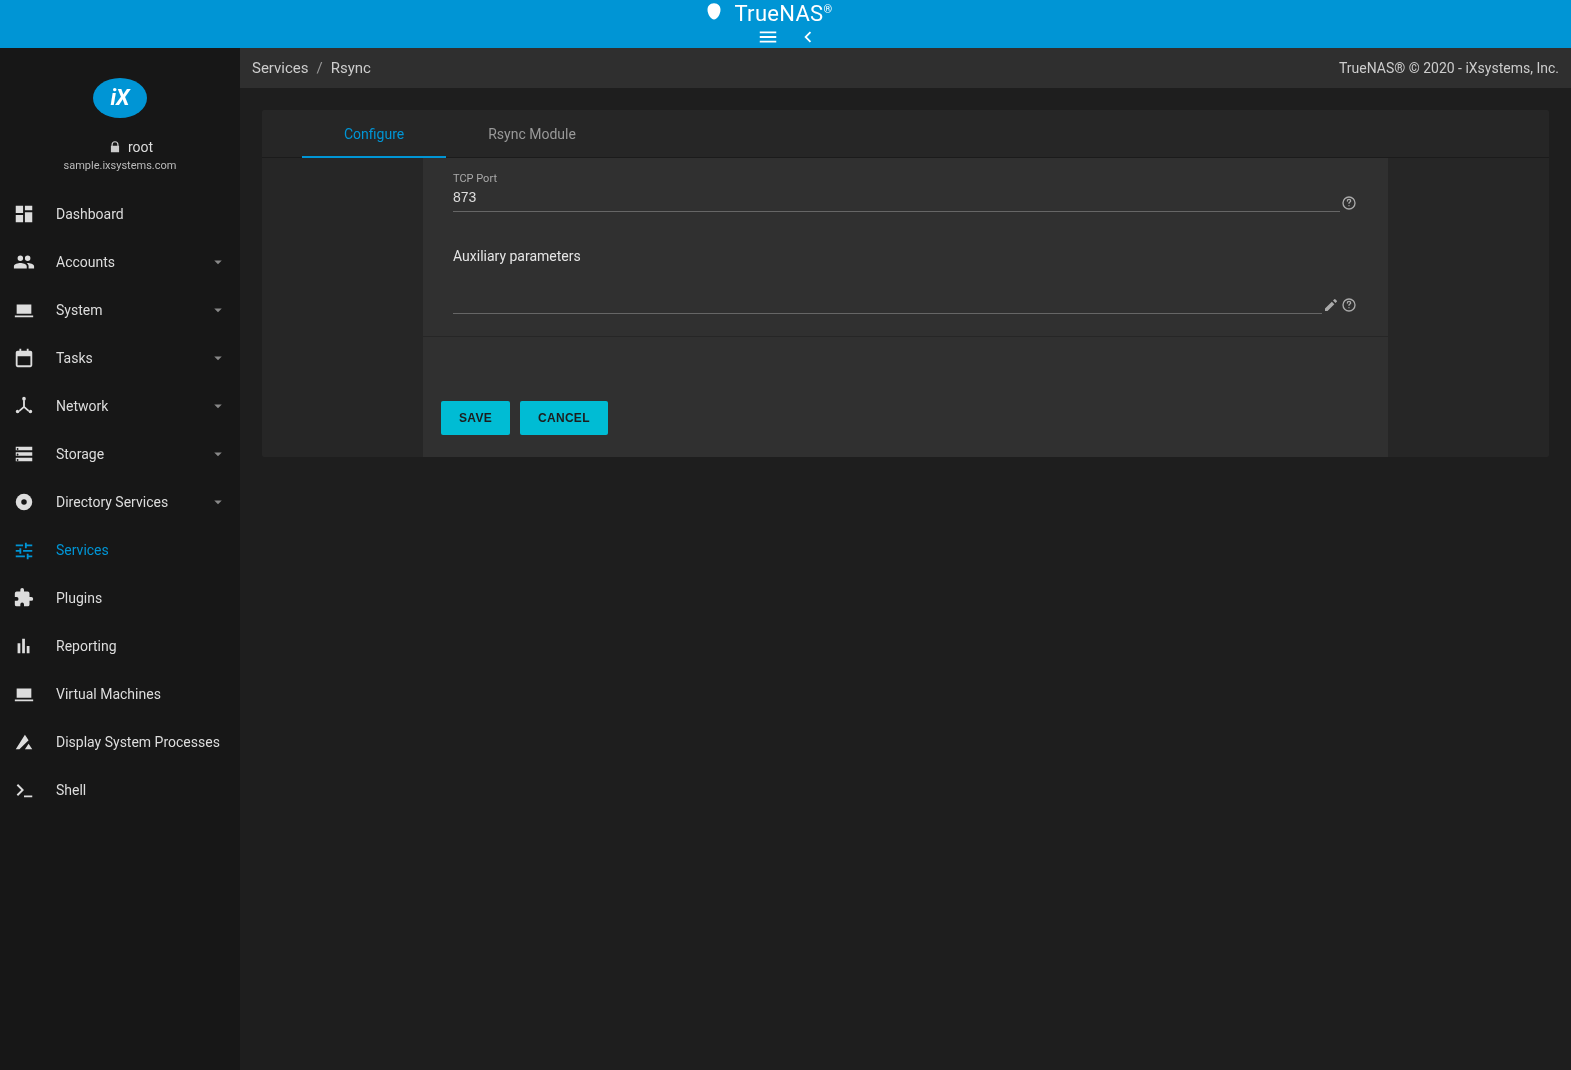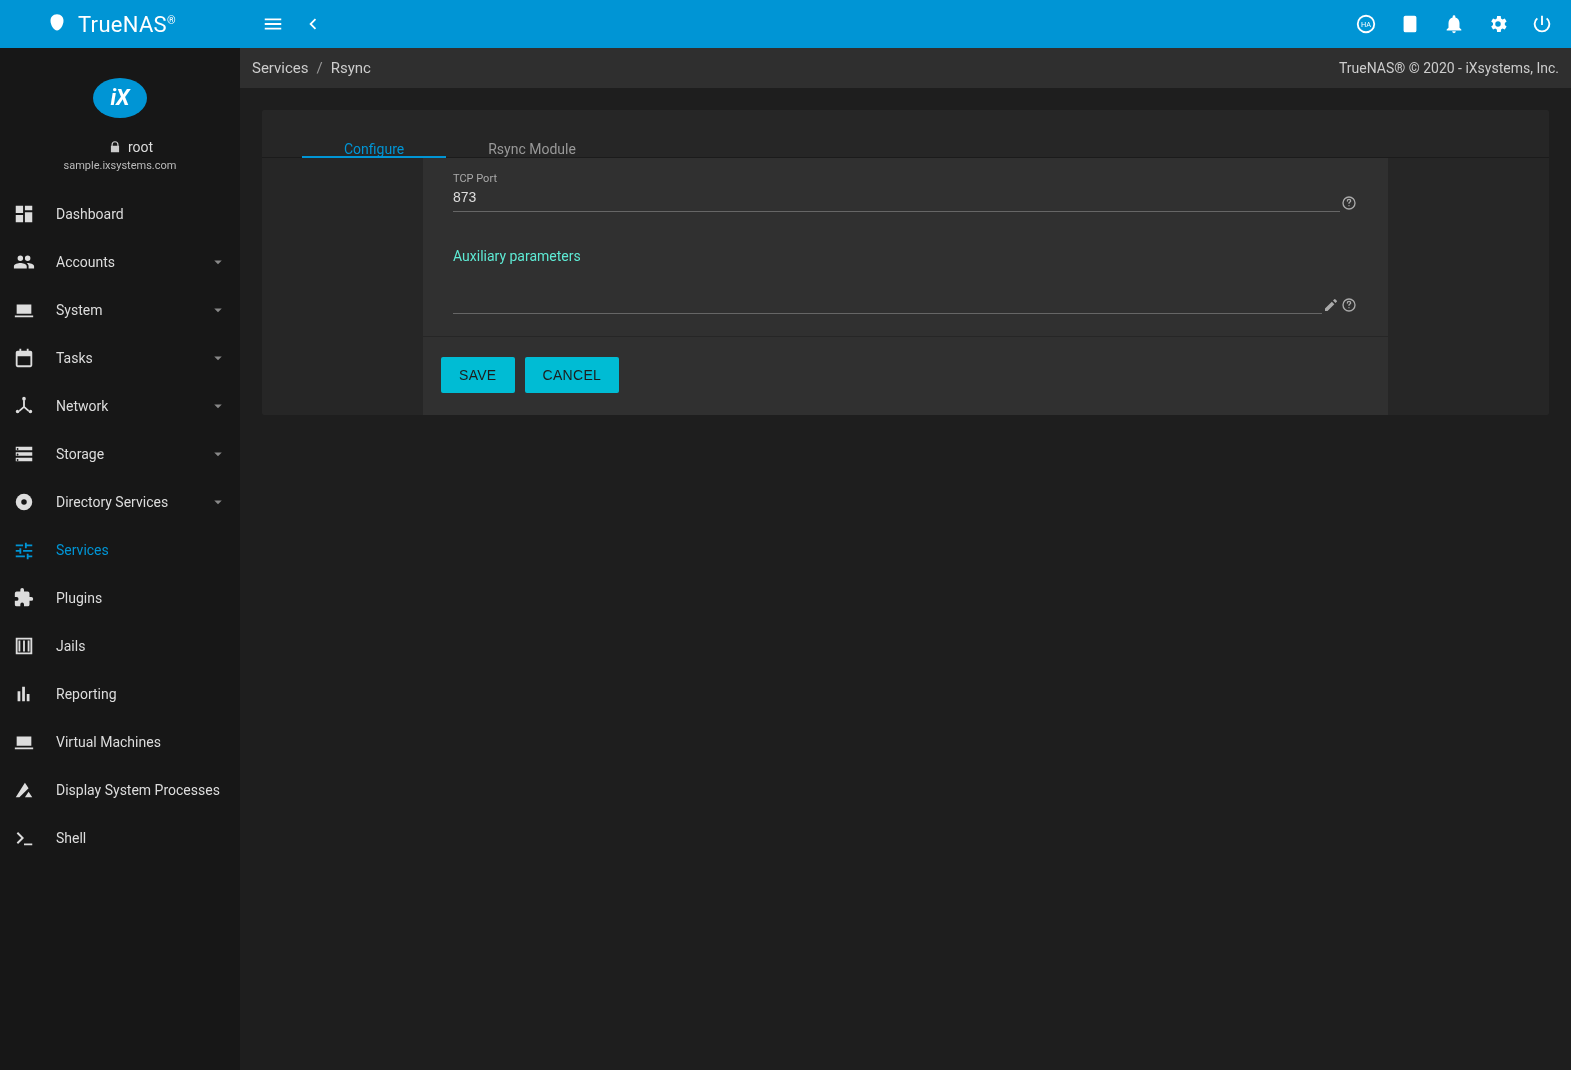--- a/index.html
+++ b/index.html
@@ -12,20 +12,21 @@
     overflow: hidden;
   }
 
   
   .topbar {
     height: 48px;
     background: #0095d5;
     display: flex;
     align-items: center;
     padding: 0 18px 0 0;
+    flex-direction: column;
   }
   .topbar-left {
     width: 240px;
     display: flex;
     align-items: center;
     padding-left: 44px;
   }
   .logo {
     display: flex;
     align-items: center;
@@ -153,21 +154,20 @@
     background: #262626;
     padding: 0;
     border-radius: 2px;
   }
 
   .tabs {
     display: flex;
     height: 48px;
     border-bottom: 1px solid #1b1b1b;
     padding-left: 40px;
-    align-items: flex-end;
   }
   .tab {
     padding: 0 42px;
     display: flex; align-items: center;
     color: #999;
     font-size: 14px;
     cursor: pointer;
     position: relative;
   }
   .tab.active { color: #0095d5; }
@@ -230,25 +230,26 @@
   .actions {
     padding: 20px 18px 22px;
     display: flex;
     gap: 10px;
   }
   .btn {
     background: #00bcd4;
     border: none;
     color: #1d1d1d;
     padding: 10px 18px;
-    font-size: 14px;
-    font-weight: 400;
+    font-size: 12px;
+    font-weight: 700;
     letter-spacing: .3px;
     cursor: pointer;
     border-radius: 2px;
+    margin-top: 44px;
   }
 </style>
 </head>
 <body>
 
 <svg width="0" height="0" style="position:absolute">
   <defs>
 
     <g id="i-menu">
         <path d="M3 6h18v2H3zM3 11h18v2H3zM3 16h18v2H3z"></path>
@@ -506,28 +507,20 @@
           </span>
           <span class="nav-label">Services</span>
         </li>
         <li class="nav-item">
           <span class="nav-icon">
             <svg viewBox="0 0 24 24">
               <use href="#i-ext"></use>
             </svg>
           </span>
           <span class="nav-label">Plugins</span>
-        </li>
-        <li class="nav-item">
-          <span class="nav-icon">
-            <svg viewBox="0 0 24 24">
-              <use href="#i-jail"></use>
-            </svg>
-          </span>
-          <span class="nav-label">Jails</span>
         </li>
         <li class="nav-item">
           <span class="nav-icon">
             <svg viewBox="0 0 24 24">
               <use href="#i-bar"></use>
             </svg>
           </span>
           <span class="nav-label">Reporting</span>
         </li>
         <li class="nav-item">
@@ -580,21 +573,21 @@
                 <input class="finput" type="text" value="873" style="">
                 <span class="help-ic">
                     <svg viewBox="0 0 24 24">
                       <use href="#i-help"></use>
                     </svg>
                   </span>
               </div>
             </div>
 
             <div class="field" style="margin-bottom:10px">
-              <div class="flabel" style="font-size:14px;color:#5eead4;position:absolute;top:8px">Auxiliary parameters</div>
+              <div class="flabel" style="font-size:14px;color:#e5e5e5;position:absolute;top:8px">Auxiliary parameters</div>
               <div class="frow">
                 <textarea class="finput area" value="" style=""></textarea>
                 <span class="edit-ic">
                     <svg viewBox="0 0 24 24">
                       <use href="#i-edit"></use>
                     </svg>
                   </span>
                 <span class="help-ic">
                     <svg viewBox="0 0 24 24">
                       <use href="#i-help"></use>

